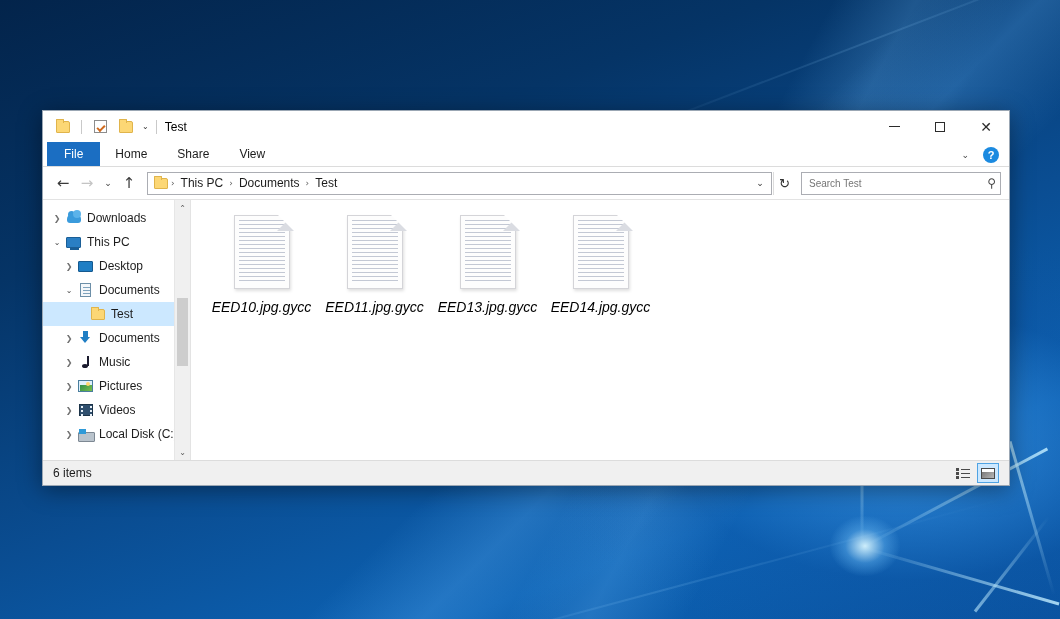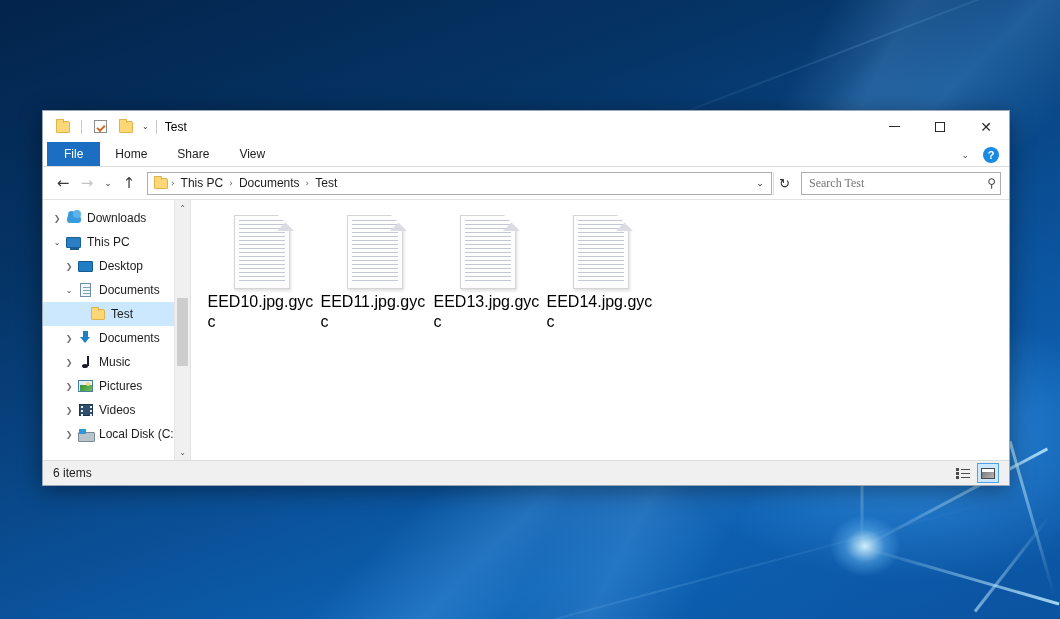--- a/index.html
+++ b/index.html
@@ -236,22 +236,22 @@
     margin-left: 6px;
     border: 1px solid #abadb3;
     background: #fff;
     display: flex; align-items: center;
     padding: 0 4px 0 7px;
     flex: 0 0 auto;
   }
   #search-input {
     flex: 1 1 auto;
     border: none; outline: none;
-    font-size: 12px;
-    font-family: Liberation Serif, serif;
+    font-size: 10px;
+    font-family: Liberation Sans, sans-serif;
     color: #a21caf;
     background: transparent;
     min-width: 0;
   }
   #search-icon {
     font-size: 12px; color: #4a4a4a;
     font-family: "DejaVu Sans", sans-serif;
   }
 
   
@@ -477,26 +477,27 @@
     border-left: 17px solid transparent;
     border-top: 17px solid #ffffff;
   }
   .doc-fold-shadow {
     position: absolute; right: -1px; top: -1px;
     width: 0; height: 0;
     border-left: 17px solid transparent;
     border-bottom: 17px solid #dadce2;
   }
   .file-label {
-    font-size: 16px;
+    font-size: 14px;
     color: #000;
     text-align: left;
     line-height: 1.25;
     max-width: 108px;
     word-break: break-all;
+    font-style: italic;
   }
 
   
   #status-bar {
     height: 25px;
     flex: 0 0 auto;
     background: #f0f0f0;
     border-top: 1px solid #dcdcdc;
     display: flex;
     align-items: center;

